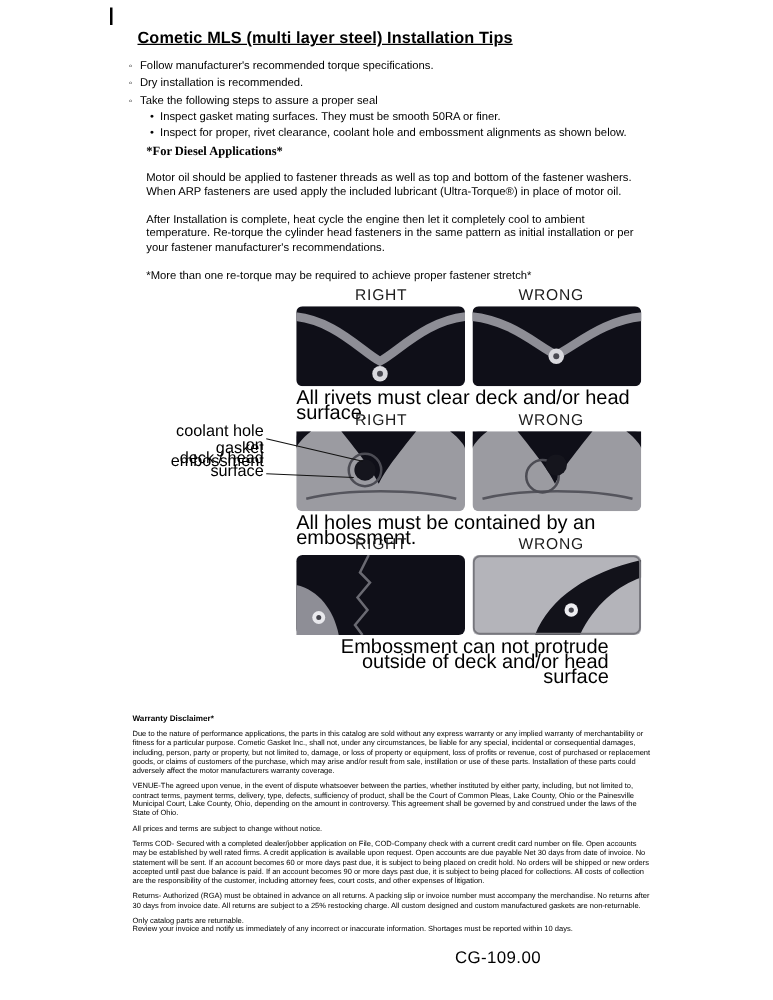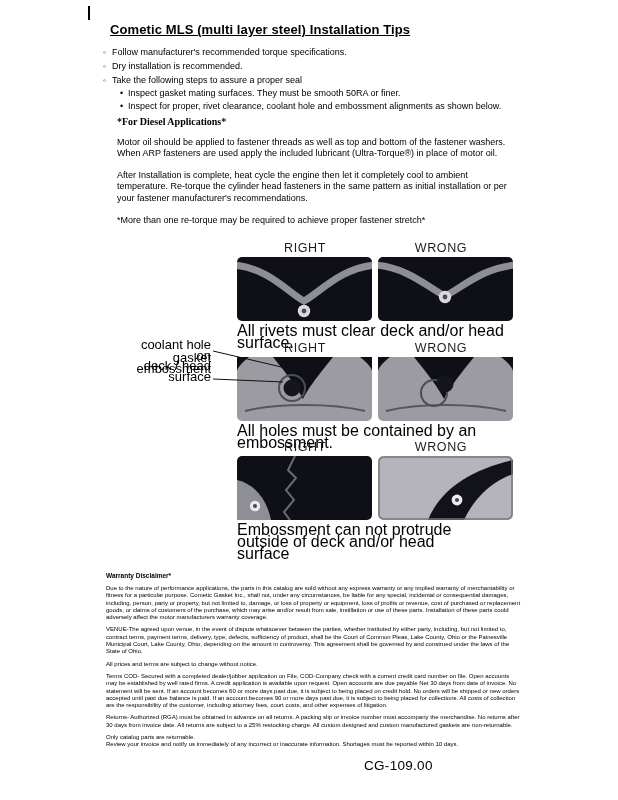--- a/index.html
+++ b/index.html
@@ -18,28 +18,28 @@
   .tips { position:absolute; left:103px; top:46px; font-size:9px; line-height:12.8px; }
   .tip-row { display:flex; align-items:baseline; }
   .b1 { width:9px; font-size:8px; }
   .tip-row.sub { margin-left:17px; }
   .b2 { width:8px; font-size:9px; }
 
   .diesel { position:absolute; left:117px; top:116px; width:392px; font-size:9px; line-height:11.6px; }
   .diesel .h { font-size:10px; font-weight:bold; margin-bottom:9px;font-family:Liberation Serif, serif; }
   .diesel p { margin-bottom:10px; }
 
-  .diag-row { position:absolute; left:237px; width:278px;margin-top:12px; }
+  .diag-row { position:absolute; left:237px; width:278px; }
   .r1 { top:229px; } .r2 { top:329px; } .r3 { top:428px; }
   .labels { display:flex; }
   .labels .lab { width:136px; text-align:center; font-size:12.5px; color:#1c1c1c; letter-spacing:0.6px; }
   .panels { display:flex; gap:6px; margin-top:2px; }
   .panel { width:135px; height:64px; display:block; }
   .caption { margin-top:4px; font-size:16px; line-height:12px; }
-  .r3 .caption { width:250px; }
+  .r3 .caption { width:250px;text-align:right; }
 
   .side-label { position:absolute; font-size:13px; line-height:10.5px; text-align:right; white-space:pre-line; }
   .sl-coolant { left:130px; top:340px; width:81px; }
   .sl-emboss  { left:110px; top:353px; width:101px;text-align:right; }
 
   .overlay { position:absolute; left:0; top:0; width:618px; height:800px; pointer-events:none; }
 
   .warranty { position:absolute; left:106px; top:572px; width:415px; }
   .warranty .h { font-size:6.5px; font-weight:bold; margin-bottom:6px; }
   .warranty p { font-size:6px; line-height:7.3px; margin-bottom:5px; }

